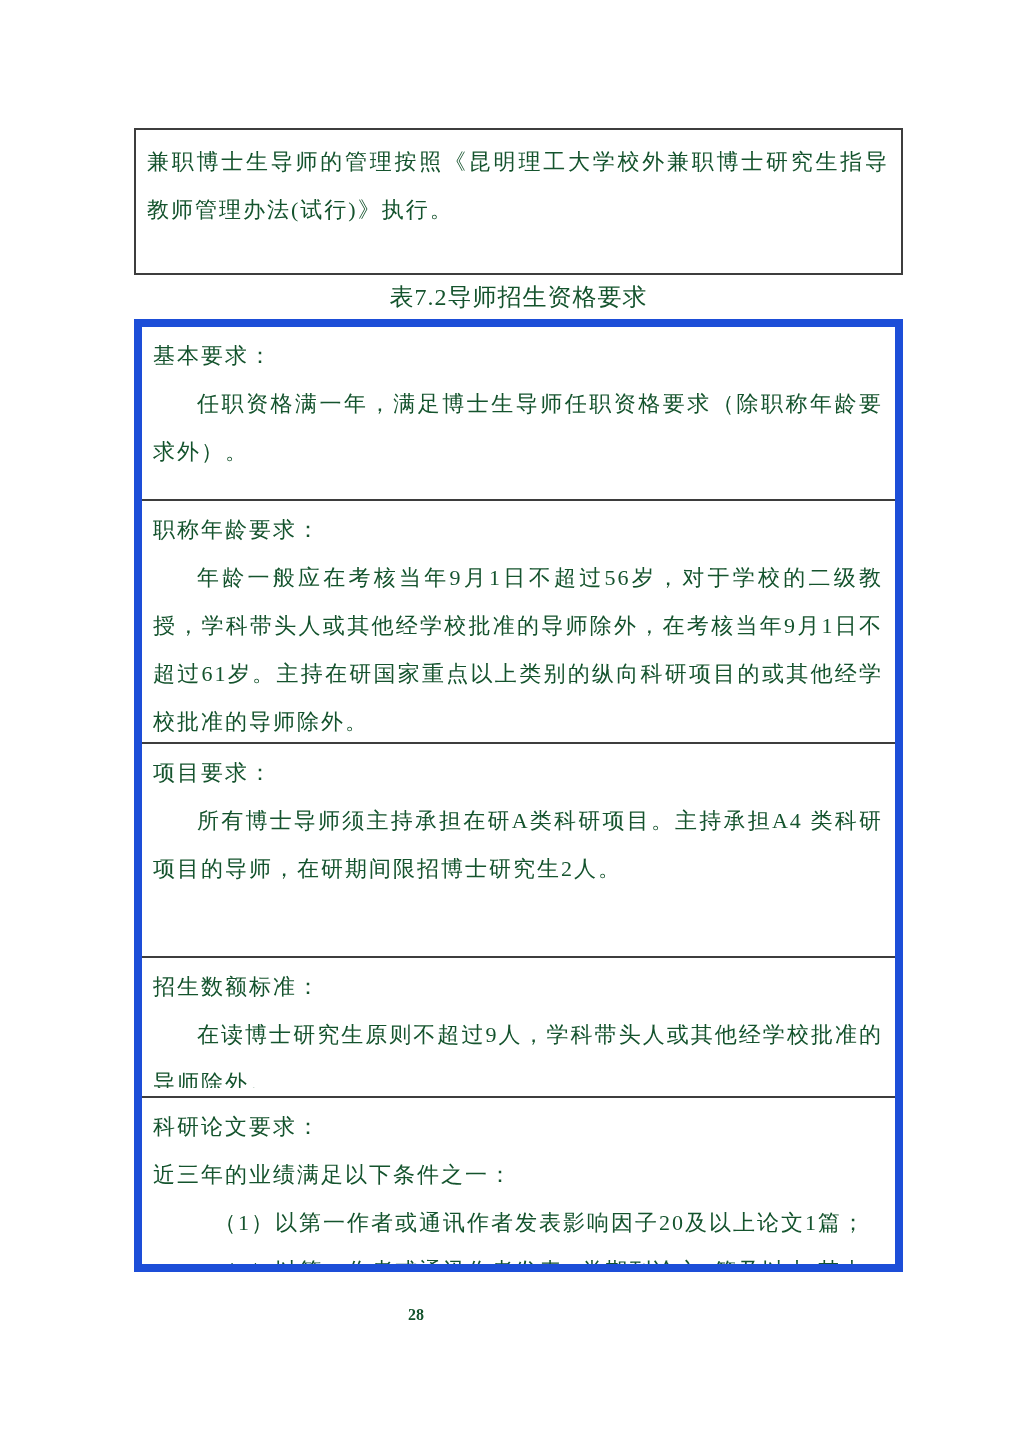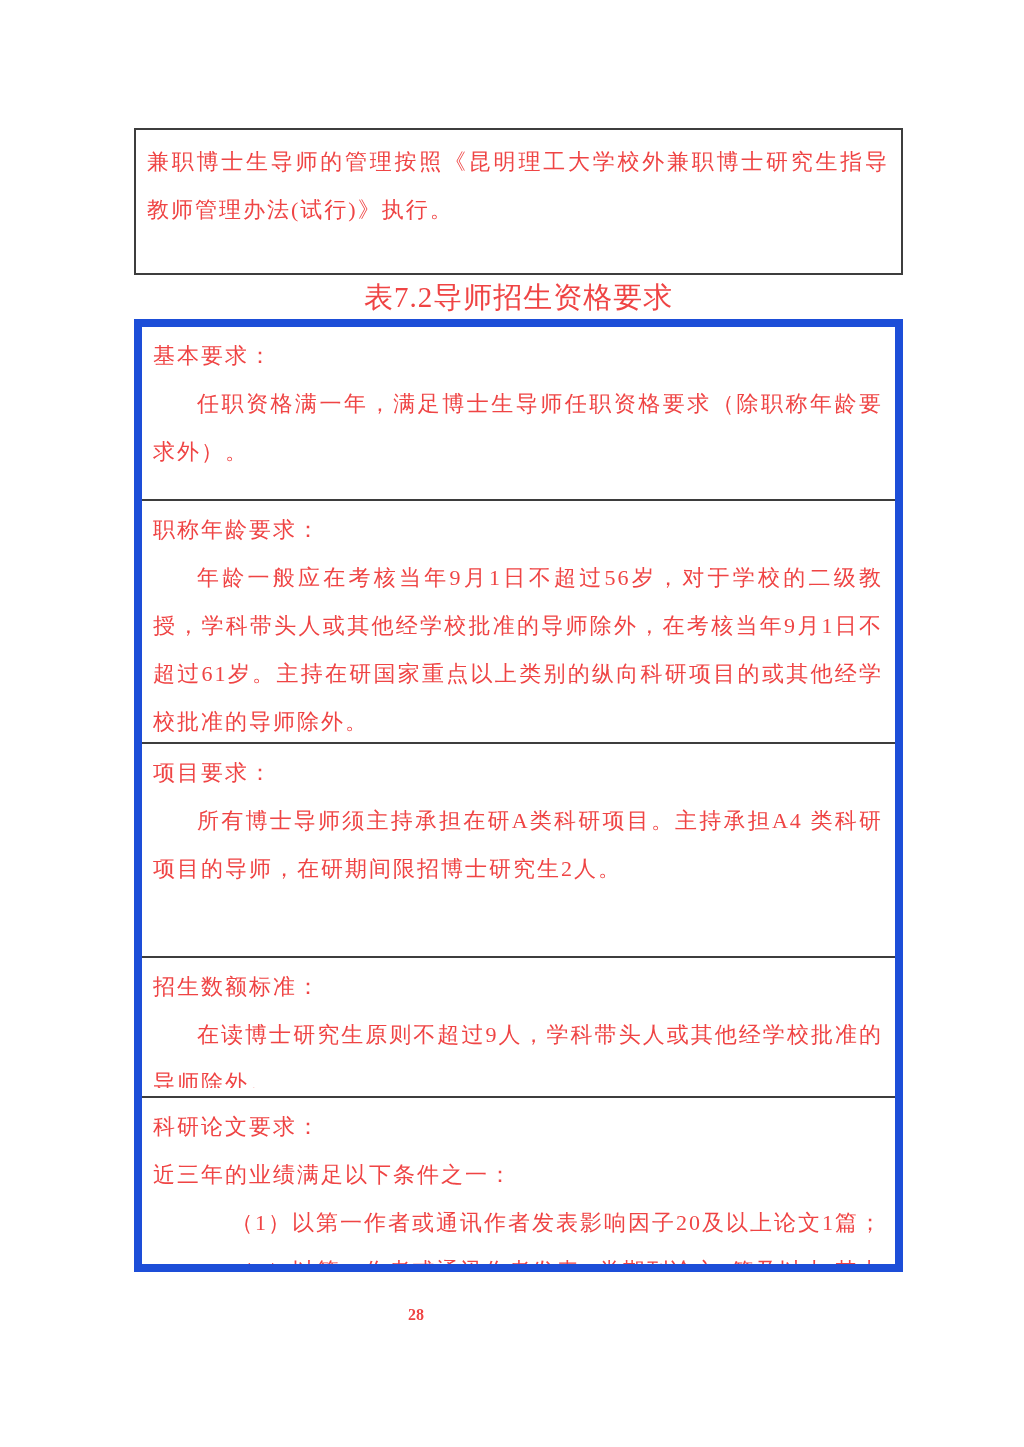--- a/index.html
+++ b/index.html
@@ -7,21 +7,21 @@
     padding: 0;
     background: #ffffff;
   }
   .page {
     position: relative;
     width: 1024px;
     height: 1447px;
     background: #ffffff;
     overflow: hidden;
     font-family: "Liberation Serif", "DejaVu Serif", serif;
-    color: #ef4444;
+    color: #14532d;
   }
   .intro-box {
     position: absolute;
     left: 134px;
     top: 128px;
     width: 769px;
     height: 147px;
     box-sizing: border-box;
     border: 2px solid #3d3d3d;
     padding: 8px 12px 0 11px;
@@ -32,21 +32,21 @@
     overflow: hidden;
   }
   .table-caption {
     position: absolute;
     left: 134px;
     top: 275px;
     width: 769px;
     height: 44px;
     line-height: 44px;
     text-align: center;
-    font-size: 29px;
+    font-size: 24px;
     letter-spacing: 1px;
   }
   .req-table {
     position: absolute;
     left: 134px;
     top: 319px;
     width: 769px;
     height: 953px;
     box-sizing: border-box;
     border: 8px solid #1d4ed8;
@@ -65,21 +65,21 @@
     border-top: 2px solid #3d3d3d;
   }
   .row-basic   { height: 172px; }
   .row-age     { height: 243px; }
   .row-project { height: 214px; }
   .row-quota   { height: 132px; font-family: Liberation Serif, serif; }
   .row-papers  { height: 188px; margin-top: 8px; }
   .row-label { text-align: left; }
   .para { text-indent: 44px; }
   .lead { text-align: left; }
-  .item { text-indent: 44px; text-align: right; }
+  .item { text-indent: 44px; text-align: center; }
   .page-number {
     position: absolute;
     top: 1306px;
     left: 0;
     width: 832px;
     text-align: center;
     font-size: 16px;
     font-weight: bold;
     letter-spacing: 0;
   }

